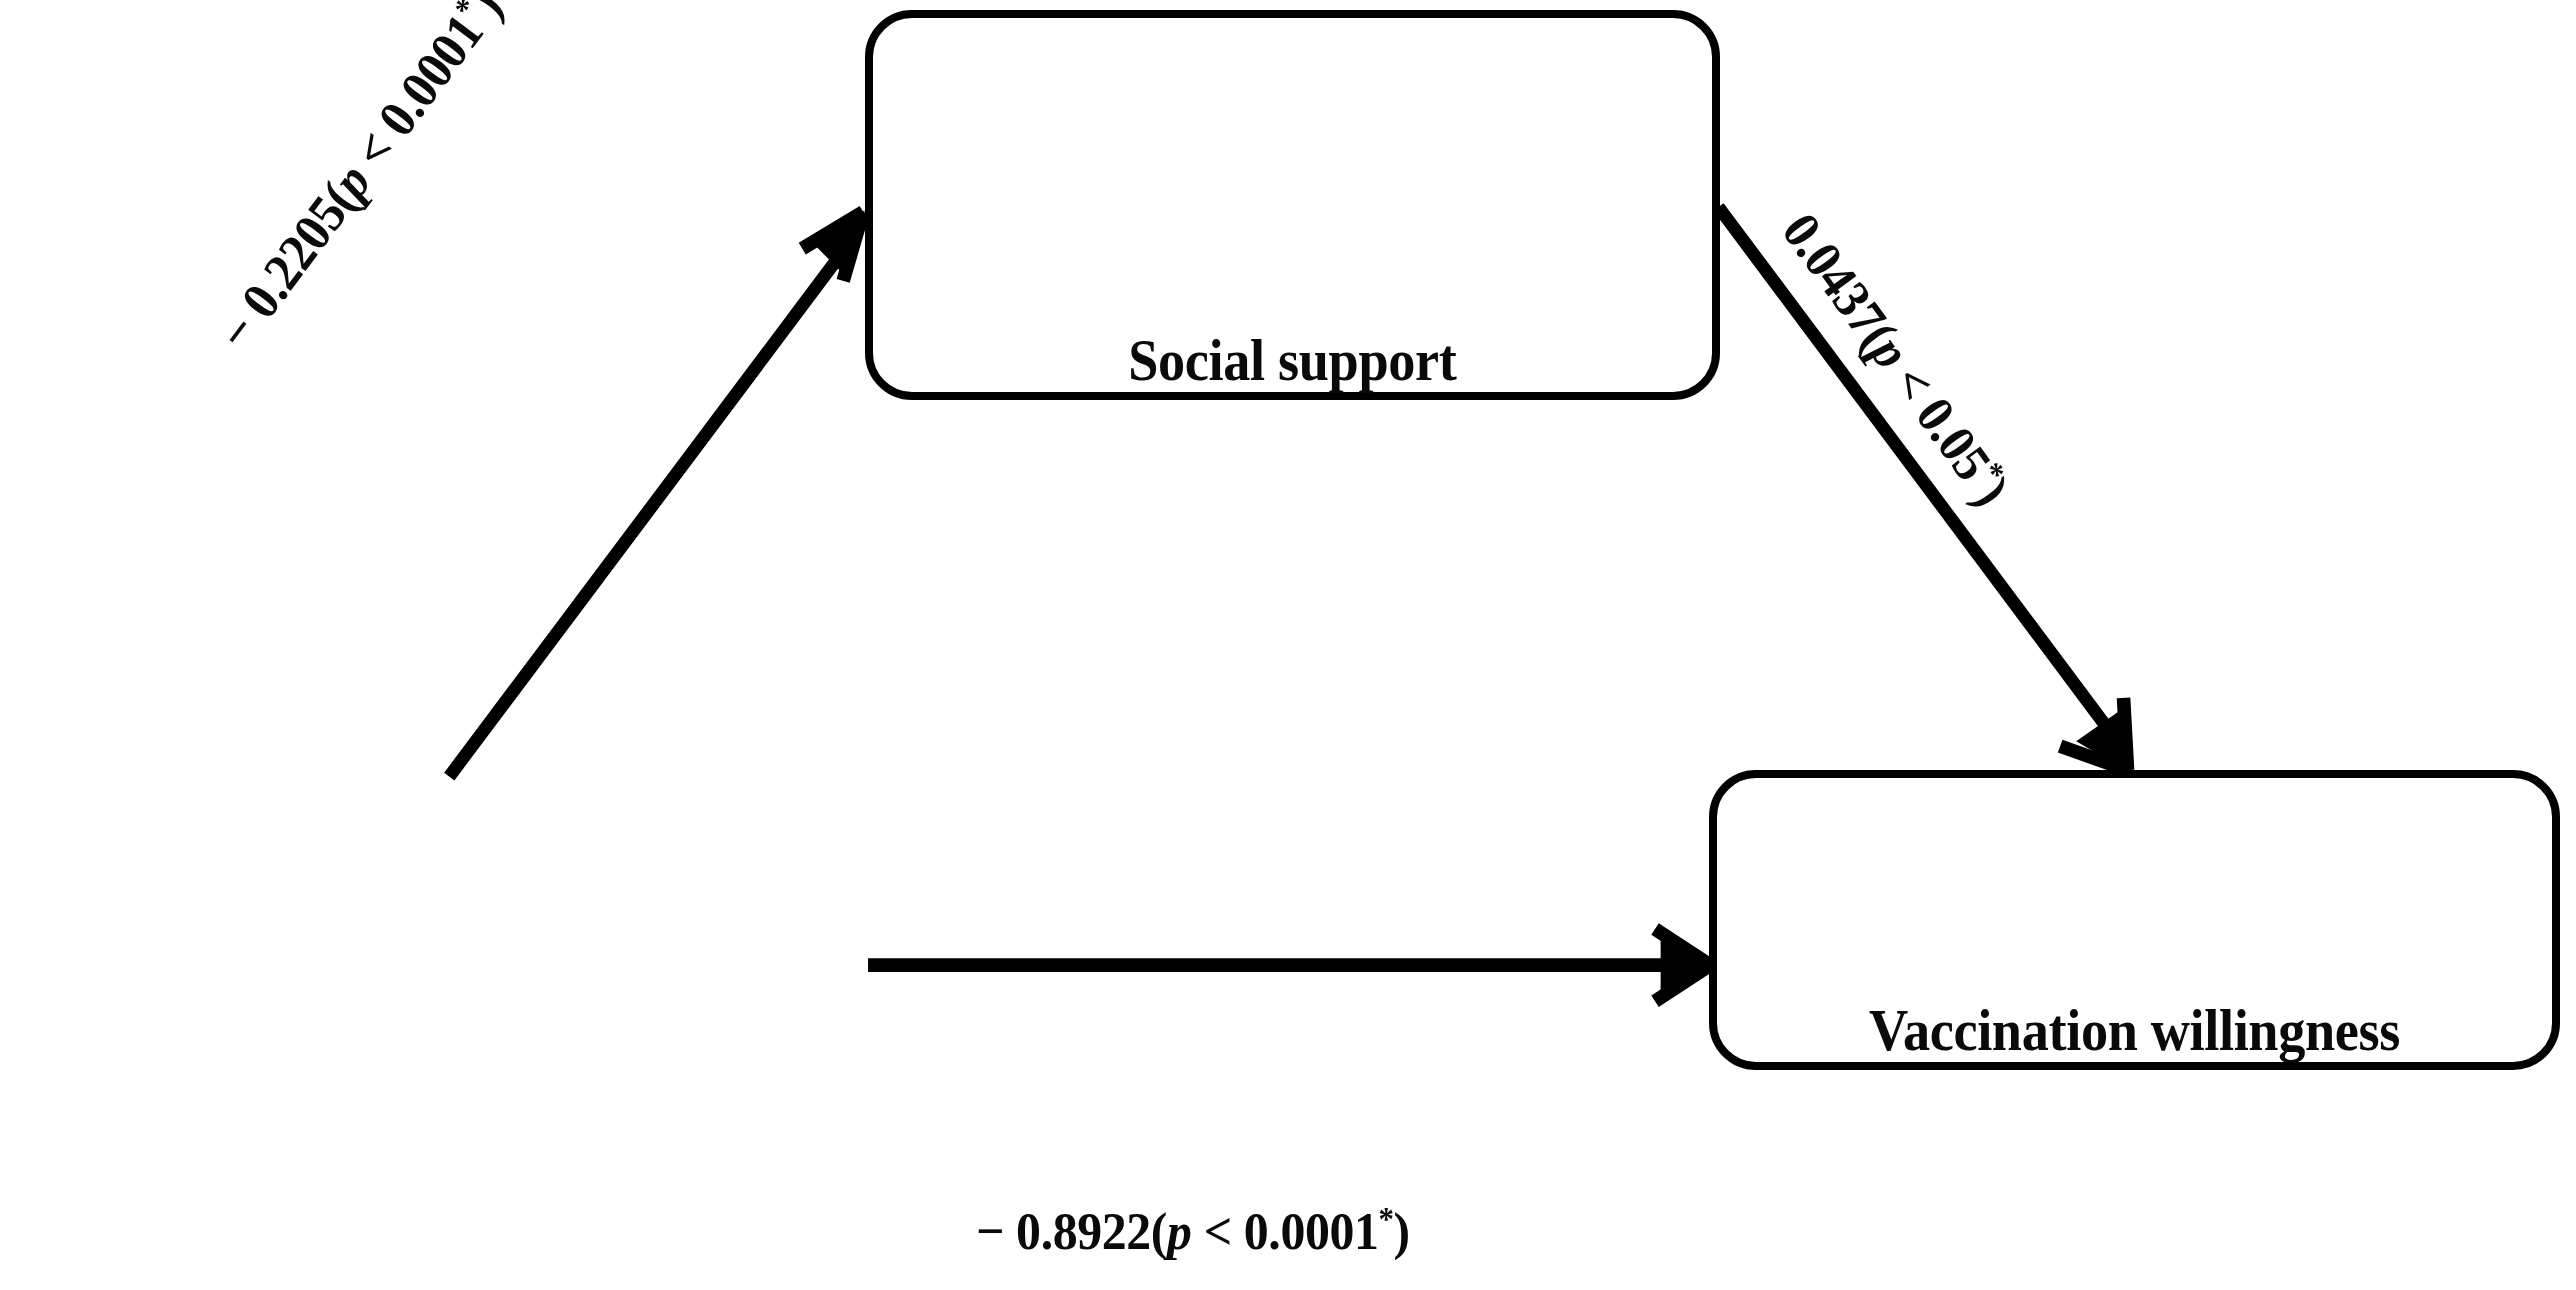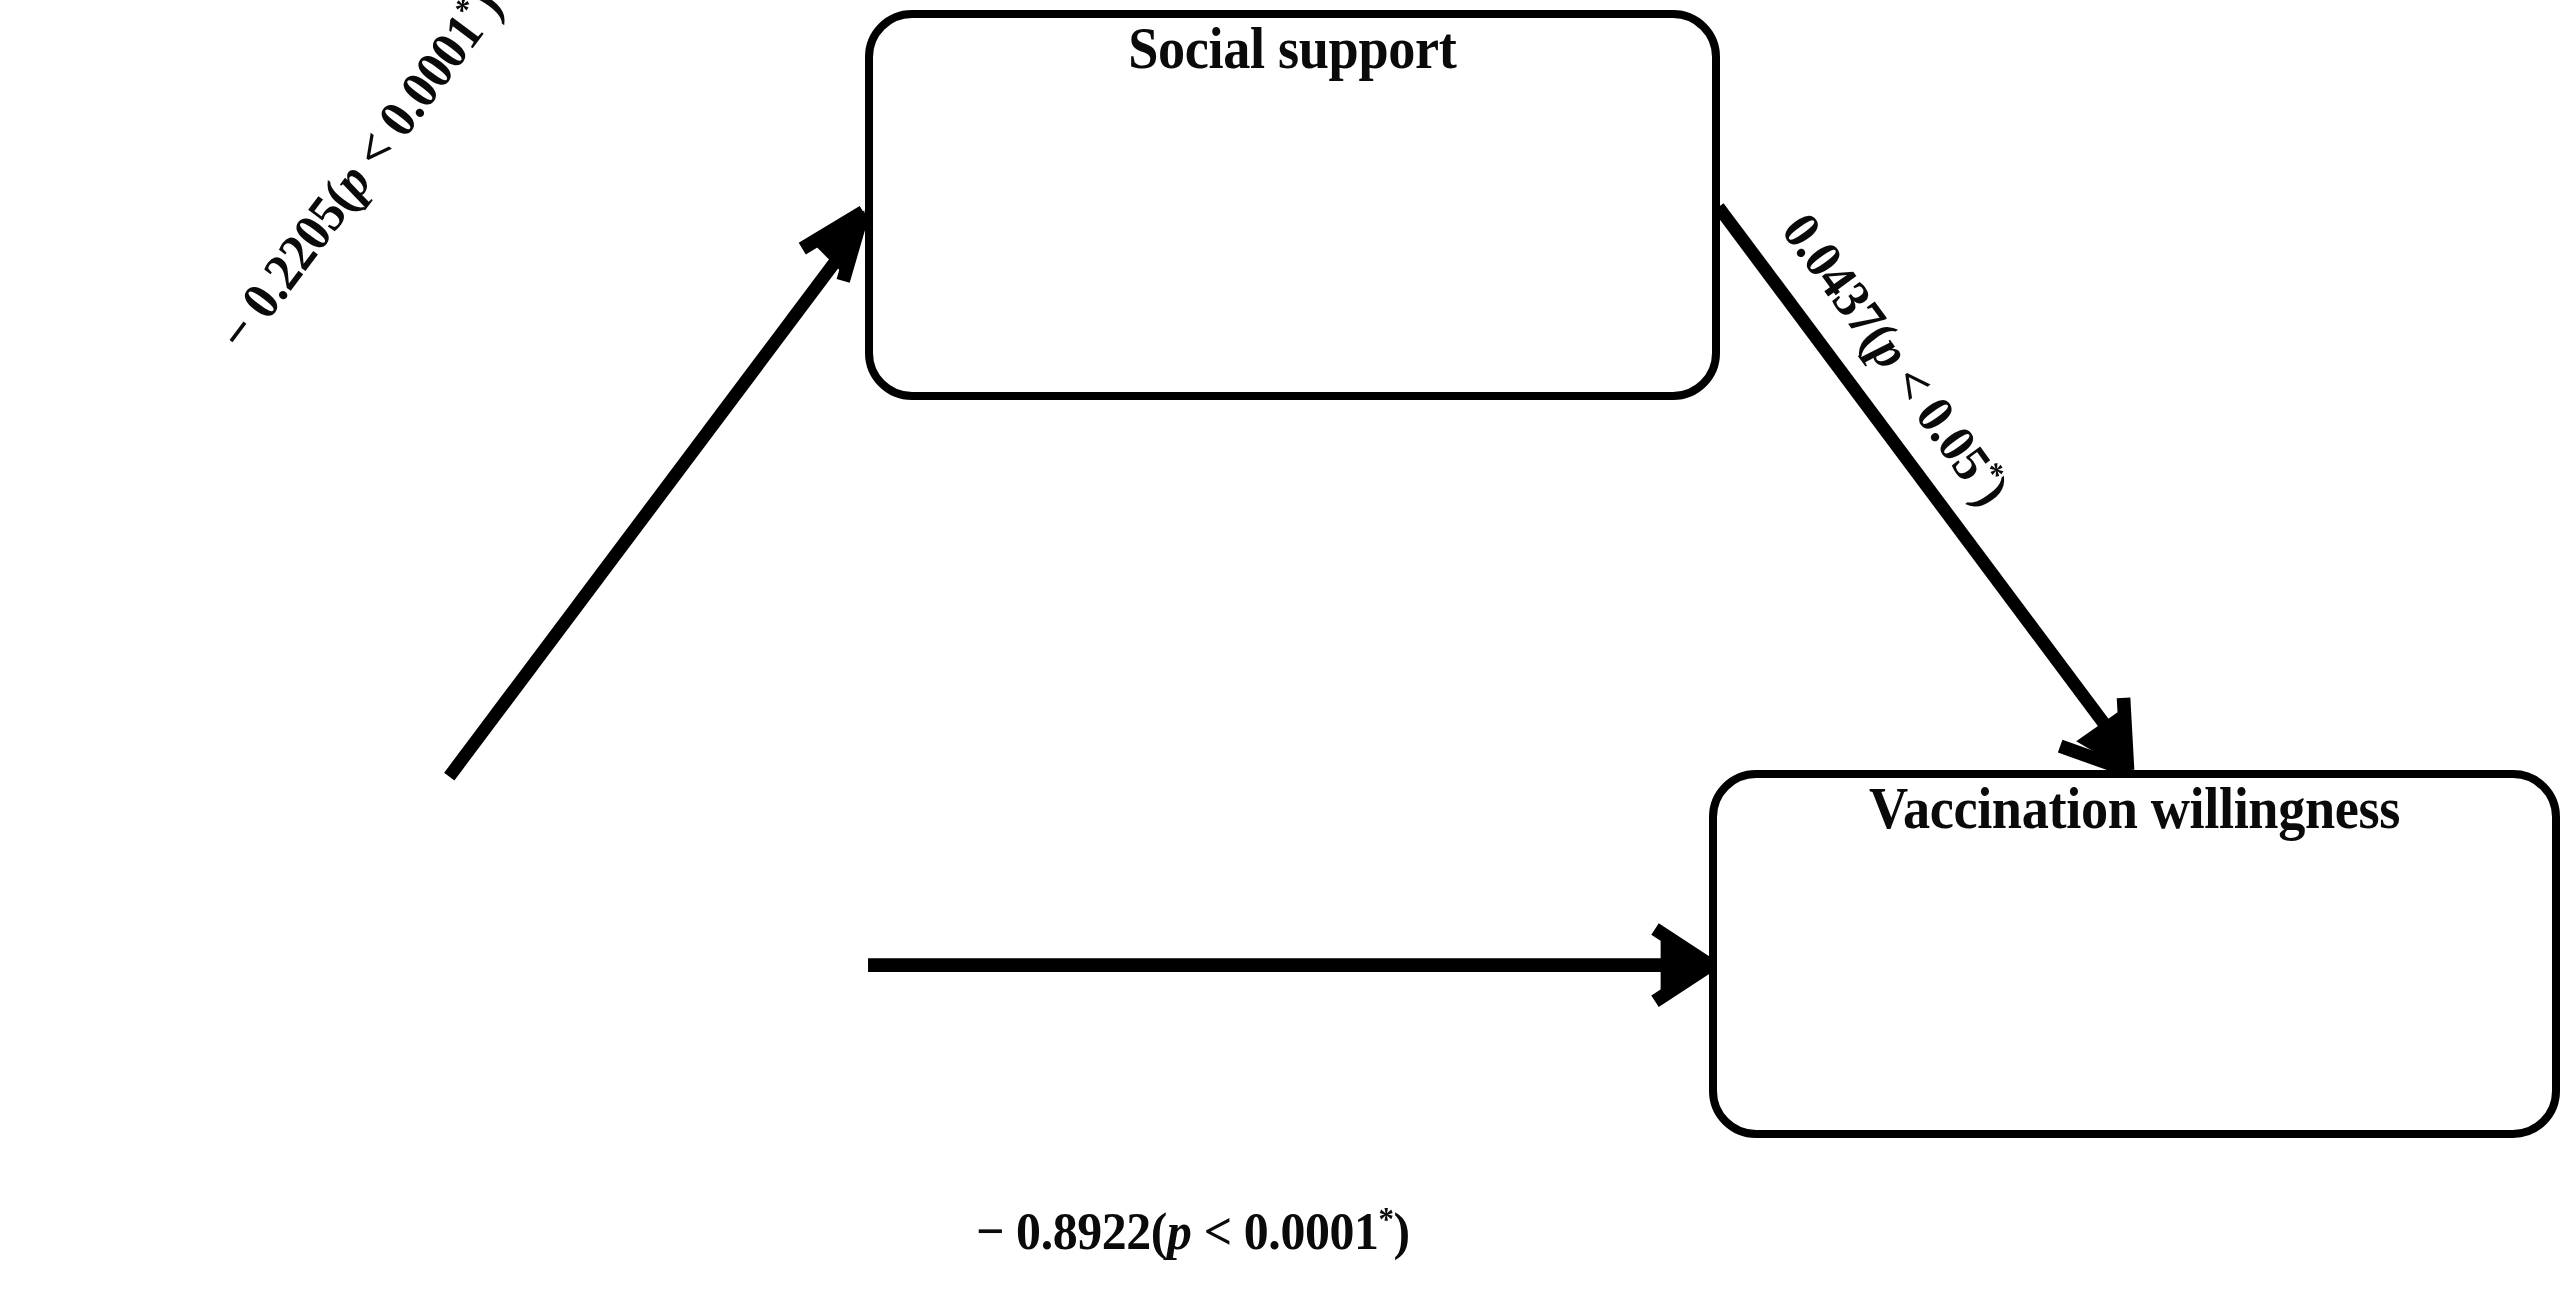--- a/index.html
+++ b/index.html
@@ -17,38 +17,38 @@
   }
 
   
   .node {
     position: absolute;
     box-sizing: border-box;
     background: #ffffff;
     border: 8.8px solid #000000;
     border-radius: 47px;
     display: flex;
-    align-items: flex-start;
+    align-items: flex-end;
     justify-content: center;
     z-index: 3;
   }
   .node-label {
     font-family: "Liberation Serif", "DejaVu Serif", serif;
     font-weight: bold;
     font-size: 59px;
     line-height: 1.05;
     color: #0a0a0a;
     letter-spacing: -0.4px;
     white-space: nowrap;
     transform: scaleX(0.92);
   }
 
   #node-social   { left: 865px; top: 10.4px;  width: 855px; height: 390px; }
   #node-burnout  { left: 22.5px;   top: 773px; width: 849px; height: 383px; }
-  #node-vaccine  { left: 1709px; top: 770px; width: 851px; height: 368px; }
+  #node-vaccine  { left: 1709px; top: 770px; width: 851px; height: 300px; }
 
   
   #edges {
     position: absolute;
     left: 0; top: 0;
     width: 2576px;
     height: 1290px;
     z-index: 2;
   }
 

